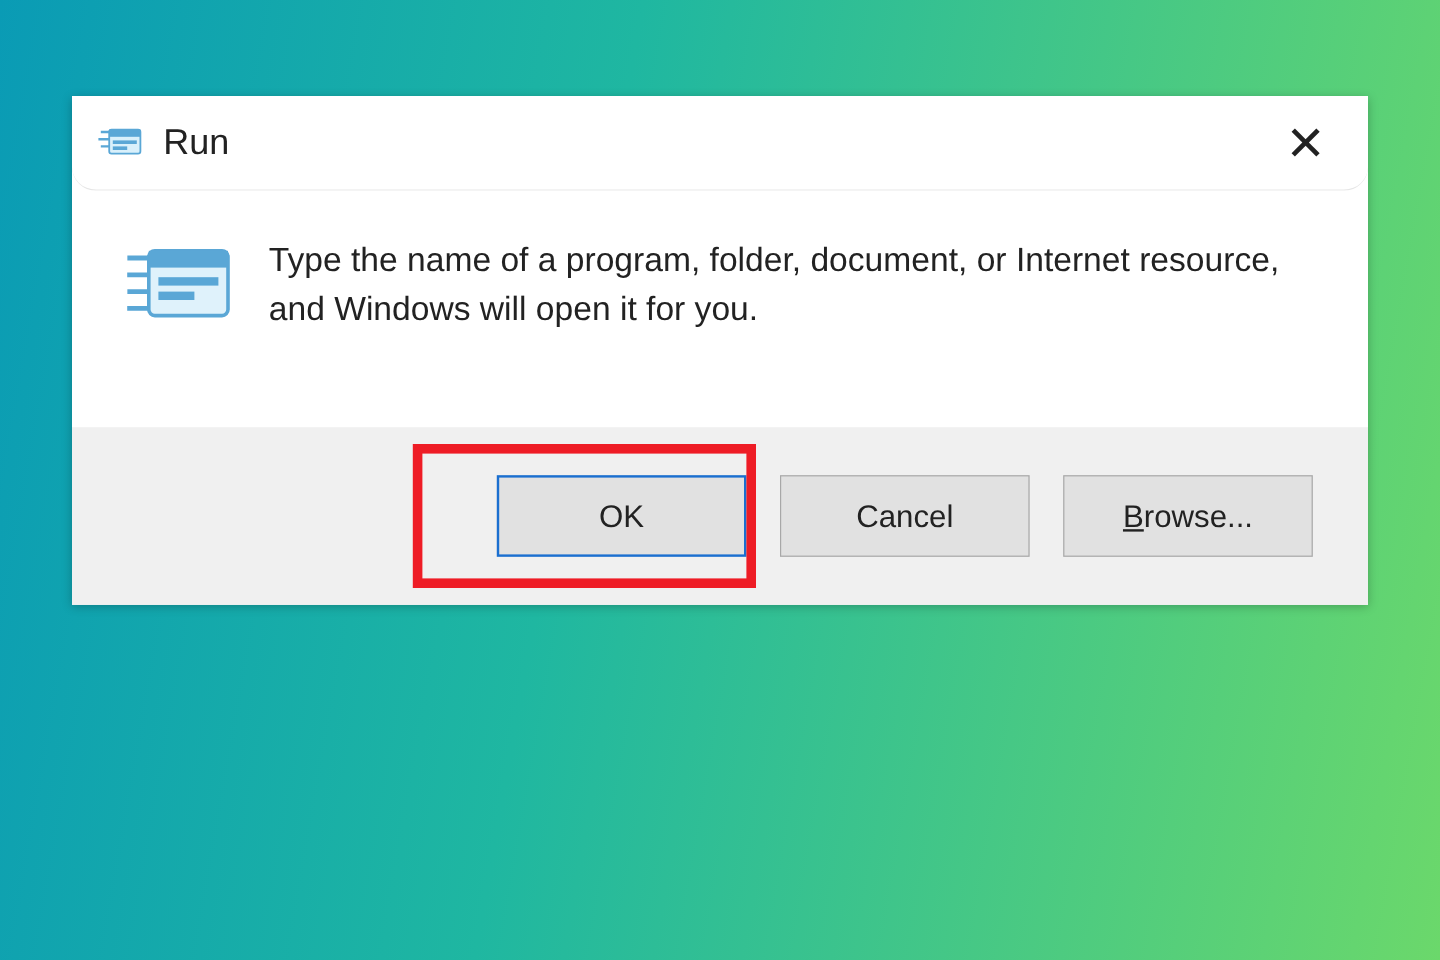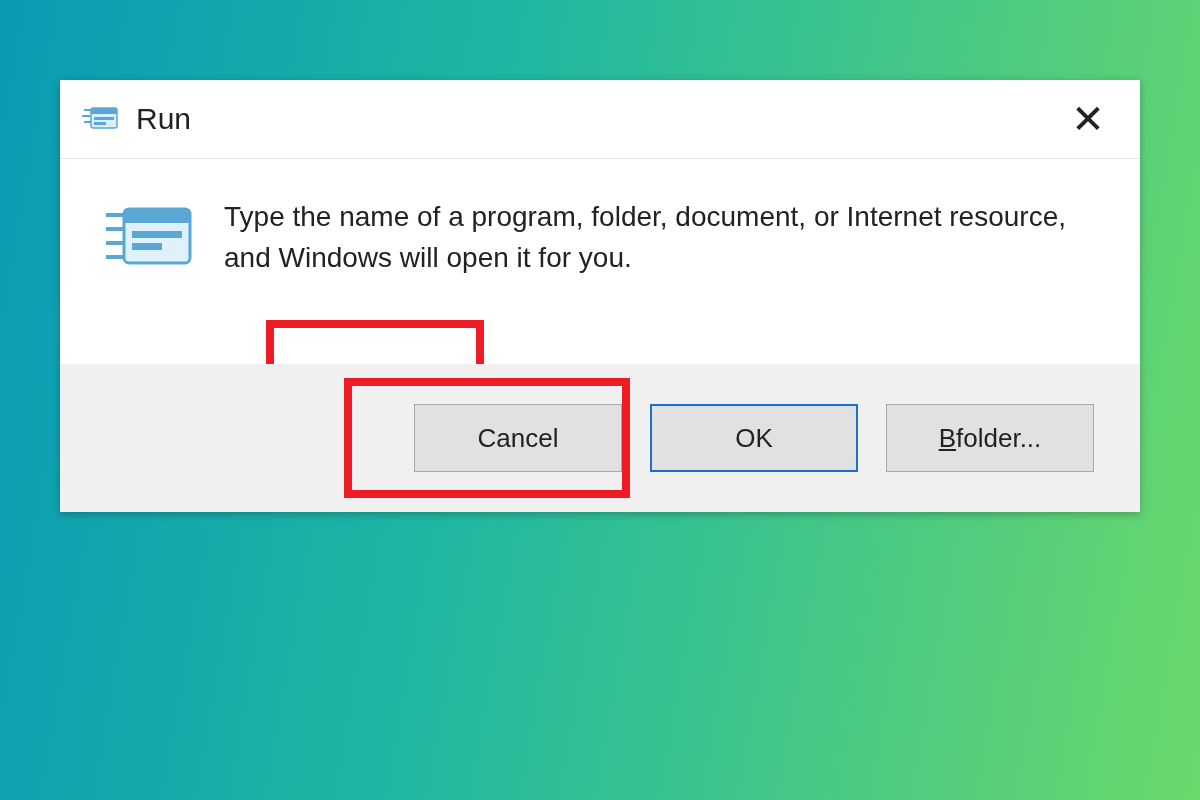--- a/index.html
+++ b/index.html
@@ -27,20 +27,21 @@
     flex-direction: column;
   }
   
   .titlebar {
     height: 78px;
     display: flex;
     align-items: center;
     padding: 0 24px 0 26px;
     border-bottom: 1px solid #e6e6e6;
     position: relative;
+    border-radius: 20px;
   }
   .title-icon {
     width: 36px;
     height: 30px;
     margin-right: 14px;
     display: flex;
     align-items: center;
     justify-content: center;
   }
   .title-icon svg { overflow: visible; }
@@ -59,21 +60,21 @@
     justify-content: center;
     font-size: 40px;
     font-weight: 200;
     color: #222;
     cursor: pointer;
   }
   
   .body {
     padding: 36px 46px 34px 46px;
     display: flex;
-    flex-direction: column;
+    flex-direction: row;
   }
   .desc-row {
     display: flex;
     align-items: flex-start;
     gap: 26px;
     margin-bottom: 44px;
   }
   .big-icon {
     width: 92px;
     height: 74px;
@@ -197,27 +198,27 @@
         <div class="desc-text">Type the name of a program, folder, document, or Internet resource, and Windows will open it for you.</div>
       </div>
 
       <div class="open-row">
 
         <div class="hl" style="left:158px; top:-10px; width:218px; height:82px;"></div>
       </div>
     </div>
 
     <div class="footer">
+      <div class="btn primary">
+        <span>OK</span>
+      </div>
       <div class="btn">
         <span>Cancel</span>
       </div>
-      <div class="btn primary">
-        <span>OK</span>
-      </div>
       <div class="btn">
-        <span><span class="u">B</span><span>folder...</span></span>
+        <span><span class="u">B</span><span>rowse...</span></span>
       </div>
 
       <div class="hl" style="left:284px; top:14px; width:286px; height:120px;"></div>
     </div>
 
   </div>
 </div>
 
 </body></html>

